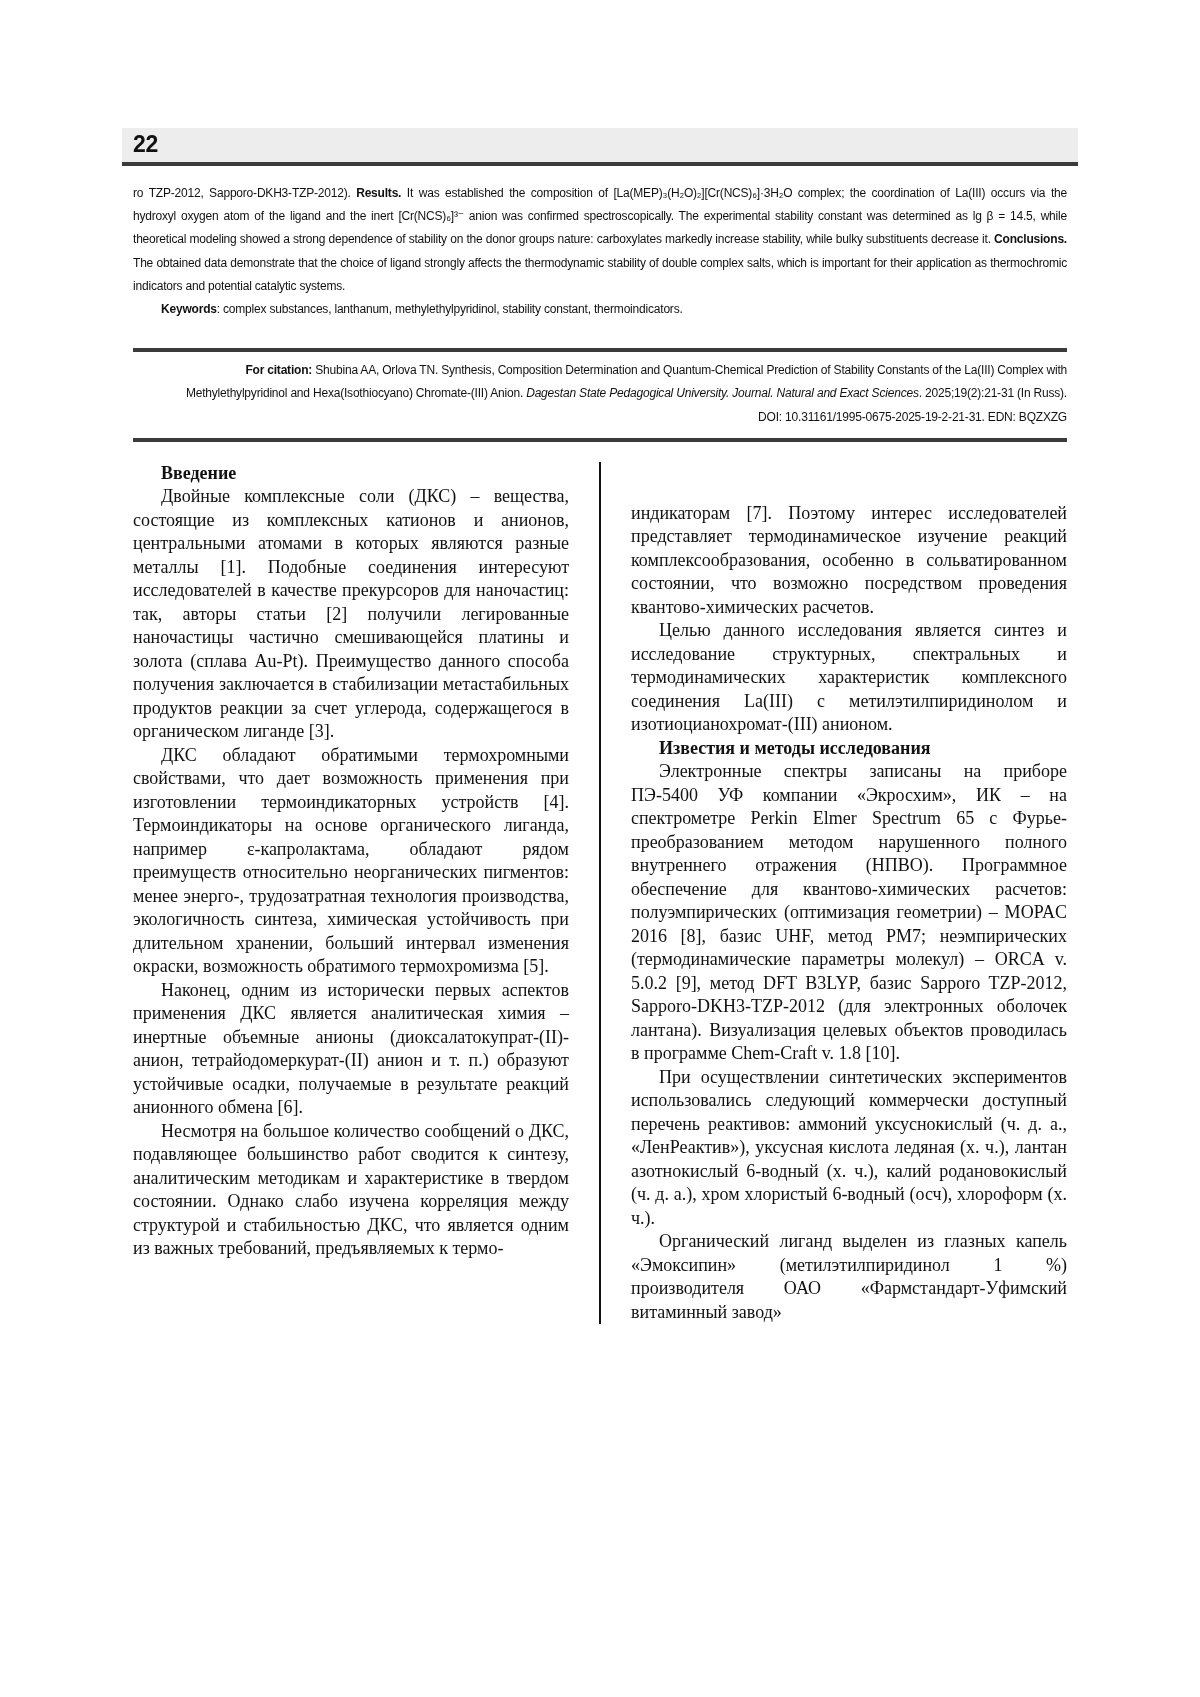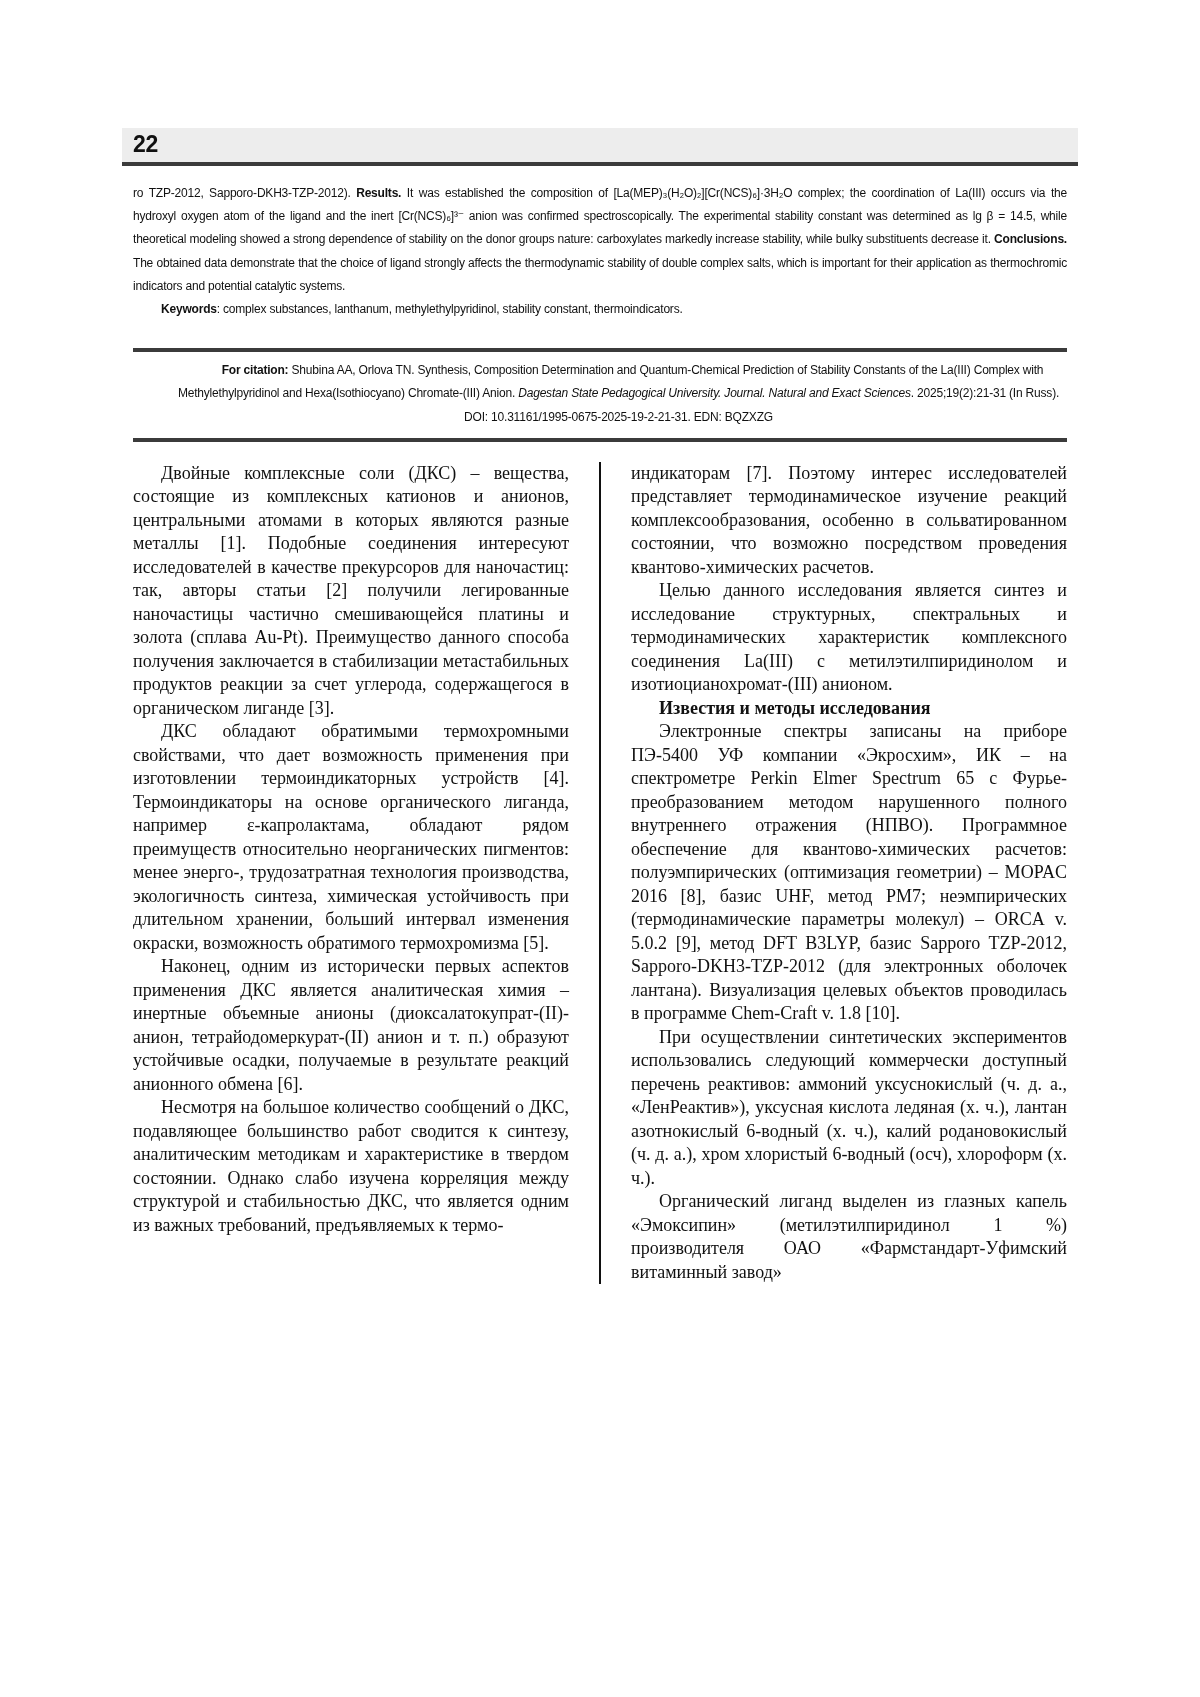--- a/index.html
+++ b/index.html
@@ -56,21 +56,21 @@
   }
   .abstract p, .keywords p, .citation p { margin: 0; }
   .keywords p { text-indent: 28px; text-align: justify; }
   
   .citation-block {
     margin-top: 27px;
     border-top: 4px solid var(--rule, #3b3b3b);
     border-bottom: 4px solid var(--rule, #3b3b3b);
     padding: 7px 0 9px 0;
   }
-  .citation p { text-indent: 28px; text-align: center; margin-left: 37px; }
+  .citation p { text-indent: 28px; text-align: right; margin-left: 37px; }
   
   .columns {
     margin-top: 20px;
     display: flex;
     align-items: stretch;
     font-family: "Liberation Serif", "DejaVu Serif", serif;
     font-size: 18px;
     line-height: 23.5px;
     text-align: justify;
     hyphens: auto;
@@ -78,21 +78,21 @@
   }
   .col { width: 436px; }
   .col-left  { margin-right: 30px; }
   .col-right { margin-left: 30px; }
   .col-divider {
     width: 2px;
     background: var(--text, #111111);
     flex: 0 0 2px;
   }
   .columns p { margin: 0; text-indent: 28px; }
-  .columns p.no-indent { text-indent: 0; }
+  .columns p.no-indent { text-indent: 0; margin-top: 40px; }
   .body-heading {
     margin: 0;
     font-size: 18px;
     font-weight: 700;
     text-indent: 28px;
     text-align: left;
   }
 </style>
 </head>
 <body>
@@ -115,20 +115,21 @@
 
     <div class="citation-block">
       <div class="citation sans-text">
         <p lang="en"><span style="font-weight: 700;">For citation:</span><span> Shubina AA, Orlova TN. Synthesis, Composition Determination and Quantum-Chemical Prediction of Stability Constants of the La(III) Complex with Methylethylpyridinol and Hexa(Isothiocyano) Chromate-(III) Anion. </span><span style="font-style: italic;">Dagestan State Pedagogical University. Journal. Natural and Exact Sciences</span><span>. 2025;19(2):21-31 (In Russ). DOI: 10.31161/1995-0675-2025-19-2-21-31. EDN: BQZXZG</span></p>
       </div>
     </div>
 
     <div class="columns">
 
       <div class="col col-left">
+        <h3 class="body-heading">Введение</h3>
         <p>Двойные комплексные соли (ДКС) – вещества, состоящие из комплексных катионов и анионов, центральными атомами в которых являются разные металлы [1]. Подобные соединения интересуют исследователей в качестве прекурсоров для наночастиц: так, авторы статьи [2] получили легированные наночастицы частично смешивающейся платины и золота (сплава Au-Pt). Преимущество данного способа получения заключается в стабилизации метастабильных продуктов реакции за счет углерода, содержащегося в органическом лиганде [3].</p>
         <p>ДКС обладают обратимыми термохромными свойствами, что дает возможность применения при изготовлении термоиндикаторных устройств [4]. Термоиндикаторы на основе органического лиганда, например ε-капролактама, обладают рядом преимуществ относительно неорганических пигментов: менее энерго-, трудозатратная технология производства, экологичность синтеза, химическая устойчивость при длительном хранении, больший интервал изменения окраски, возможность обратимого термохромизма [5].</p>
         <p>Наконец, одним из исторически первых аспектов применения ДКС является аналитическая химия – инертные объемные анионы (диоксалатокупрат-(II)-анион, тетрайодомеркурат-(II) анион и т. п.) образуют устойчивые осадки, получаемые в результате реакций анионного обмена [6].</p>
         <p>Несмотря на большое количество сообщений о ДКС, подавляющее большинство работ сводится к синтезу, аналитическим методикам и характеристике в твердом состоянии. Однако слабо изучена корреляция между структурой и стабильностью ДКС, что является одним из важных требований, предъявляемых к термо-</p>
       </div>
 
       <div class="col-divider"></div>
 
       <div class="col col-right">
         <p class="no-indent">индикаторам [7]. Поэтому интерес исследователей представляет термодинамическое изучение реакций комплексообразования, особенно в сольватированном состоянии, что возможно посредством проведения квантово-химических расчетов.</p>

